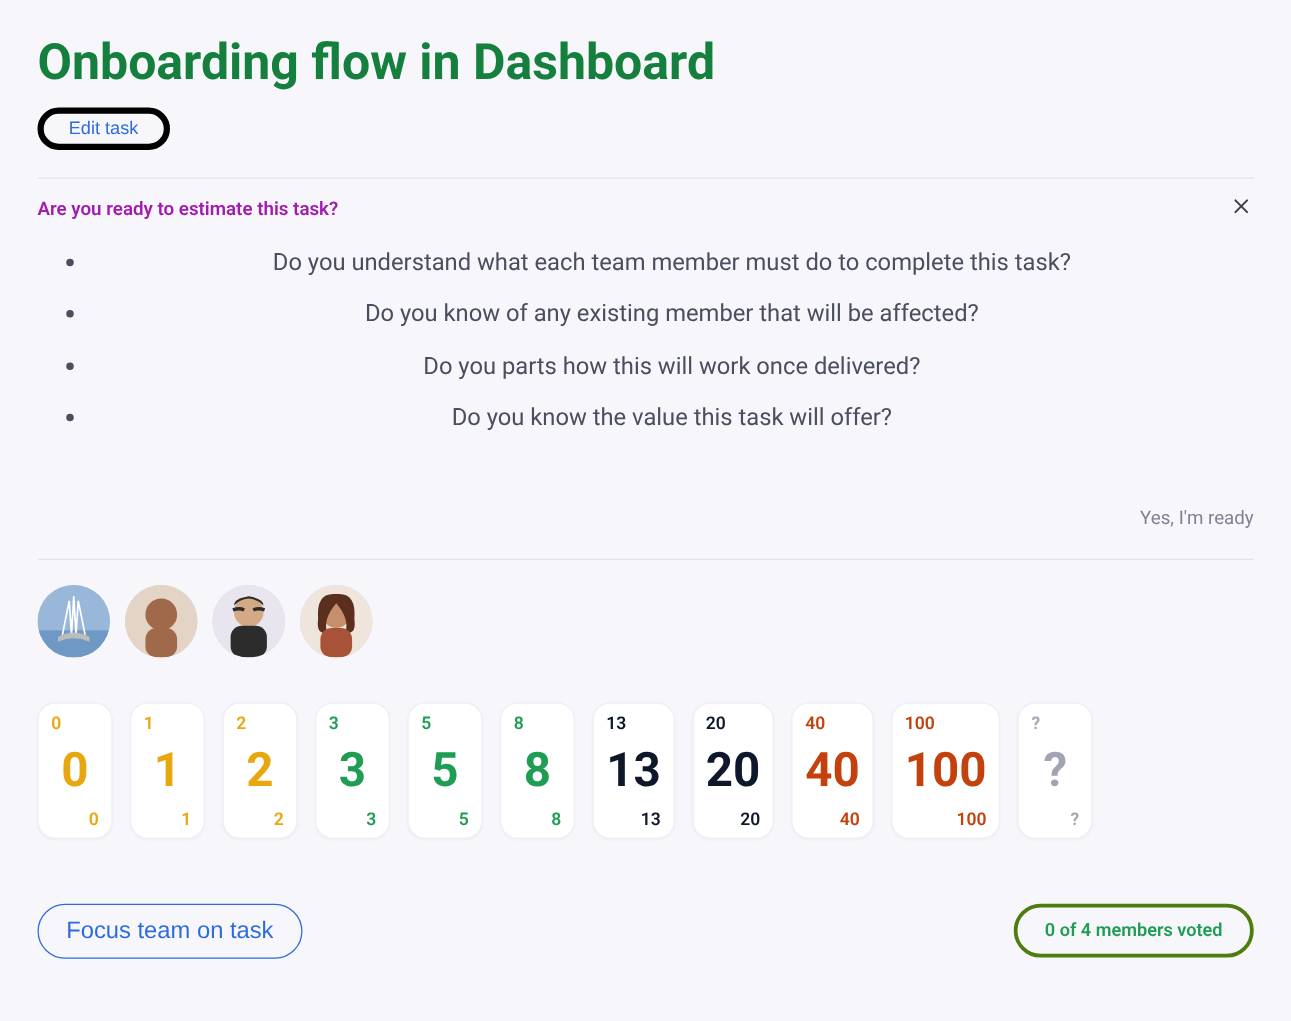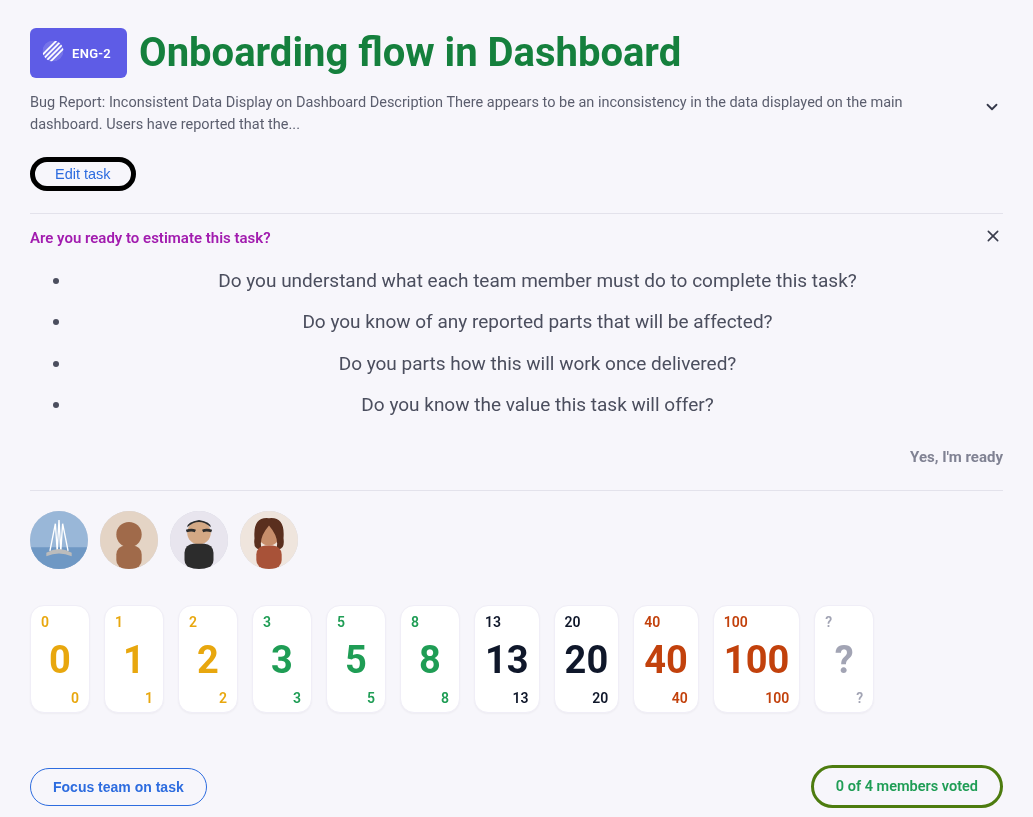--- a/index.html
+++ b/index.html
@@ -119,22 +119,23 @@
       margin-bottom: 12px;
     }
     .ready-action-row {
       display: flex;
       justify-content: flex-end;
       margin-top: 28px;
     }
     .ready-action {
       font-size: 15px;
       color: #808293;
-      font-weight: 700;
-      cursor: pointer;
+      font-weight: 400;
+      cursor: pointer;
+      margin-top: 28px;
     }
     .divider2 {
       border: none;
       border-top: 1px solid #e3e2eb;
       margin: 24px 0 20px 0;
     }
     .avatars {
       display: flex;
       gap: 12px;
       margin-bottom: 36px;
@@ -192,91 +193,62 @@
       display: flex;
       justify-content: space-between;
       align-items: center;
     }
     .focus-btn {
       border: 1px solid #2d6cdf;
       background: transparent;
       color: #2d6cdf;
       border-radius: 22px;
       padding: 10px 22px;
-      font-size: 14px;
-      cursor: pointer;
-      font-weight: 700;
+      font-size: 19px;
+      cursor: pointer;
+      font-weight: 400;
     }
     .vote-pill {
       border: 3px solid #4d7c0f;
       color: #1f9d55;
       border-radius: 22px;
       padding: 10px 22px;
       font-size: 14.5px;
       font-weight: 600;
     }
   </style>
 </head>
 <body>
 
 <div class="container">
 
   <div class="header-row">
-    <div class="badge">
-      <span>
-        <svg viewBox="0 0 100 100" fill="none">
-          <defs>
-            <clipPath id="cp">
-                <circle cx="50" cy="50" r="48"></circle>
-              </clipPath>
-          </defs>
-          <g clip-path="url(#cp)">
-            <circle cx="50" cy="50" r="48" fill="#fff" fill-opacity="0.15"></circle>
-            <rect x="-30" y="40" width="160" height="8" fill="#fff" transform="rotate(-45 50 50)"></rect>
-            <rect x="-30" y="56" width="160" height="8" fill="#fff" transform="rotate(-45 50 50)"></rect>
-            <rect x="-30" y="72" width="160" height="8" fill="#fff" transform="rotate(-45 50 50)"></rect>
-            <rect x="-30" y="24" width="160" height="8" fill="#fff" transform="rotate(-45 50 50)"></rect>
-          </g>
-        </svg>
-      </span>
-      <span class="badge-text">ENG-2</span>
-    </div>
     <h1 class="task-title">Onboarding flow in Dashboard</h1>
   </div>
 
-  <div class="description-row">
-    <p class="task-description">Bug Report: Inconsistent Data Display on Dashboard Description There appears to be an inconsistency in the data displayed on the main dashboard. Users have reported that the...</p>
-    <div class="chevron-toggle">
-      <span>
-        <svg width="18" height="18" viewBox="0 0 24 24" fill="none" stroke="currentColor" stroke-width="2.4" stroke-linecap="round" stroke-linejoin="round">
-            <polyline points="6 9 12 15 18 9"></polyline>
-          </svg>
-      </span>
-    </div>
-  </div>
 
   <button class="edit-btn">Edit task</button>
 
   <hr class="divider">
 
   <div class="ready-row">
     <div class="ready-prompt">Are you ready to estimate this task?</div>
     <div class="close-icon">
       <span>
         <svg width="16" height="16" viewBox="0 0 24 24" fill="none" stroke="currentColor" stroke-width="2.4" stroke-linecap="round">
             <line x1="5" y1="5" x2="19" y2="19"></line>
             <line x1="19" y1="5" x2="5" y2="19"></line>
           </svg>
       </span>
     </div>
   </div>
 
   <ul class="question-list">
     <li>Do you understand what each team member must do to complete this task?</li>
-    <li>Do you know of any reported parts that will be affected?</li>
+    <li>Do you know of any existing member that will be affected?</li>
     <li>Do you parts how this will work once delivered?</li>
     <li>Do you know the value this task will offer?</li>
   </ul>
 
   <div class="ready-action-row">
     <span class="ready-action">Yes, I'm ready</span>
   </div>
 
   <hr class="divider2">
 

